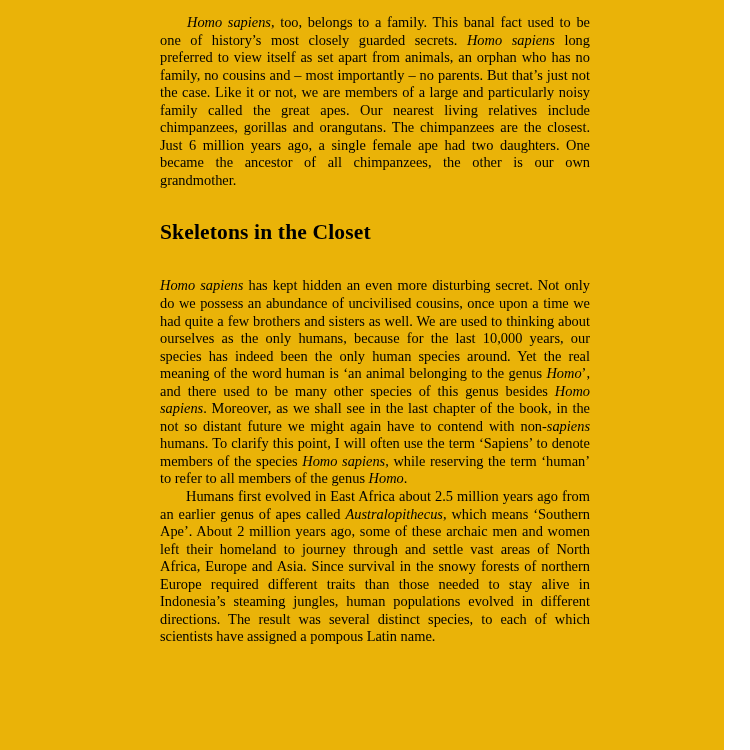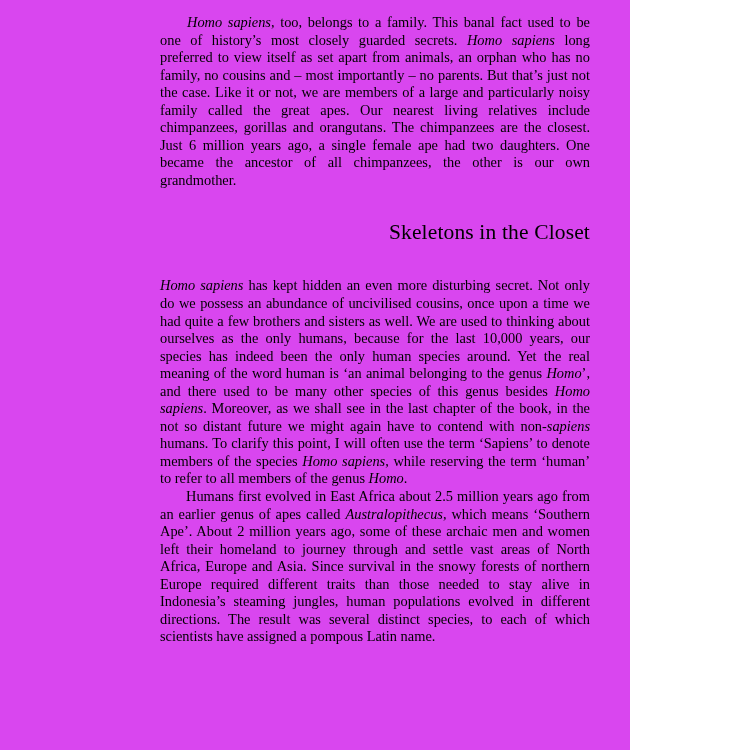--- a/index.html
+++ b/index.html
@@ -11,23 +11,23 @@
     width: 750px;
     height: 750px;
     background: #ffffff;
     font-family: "Liberation Serif", "DejaVu Serif", serif;
     color: #000000;
     overflow: hidden;
     -webkit-font-smoothing: antialiased;
   }
   .page {
     position: relative;
-    width: 630px;
+    width: 724px;
     height: 750px;
-    background: #d946ef;
+    background: #eab308;
     box-sizing: border-box;
   }
   .text-column {
     position: absolute;
     left: 160px;
     top: 14px;
     width: 430px;
   }
   p.body-par {
     margin: 0;
@@ -46,22 +46,22 @@
   }
   p.body-par.tight-follow {
     text-indent: 26px;
     font-family: Liberation Serif, serif;
   }
   h2.section-heading {
     margin: 0;
     padding: 0;
     font-size: 21.5px;
     line-height: 24px;
-    font-weight: normal;
-    text-align: right;
+    font-weight: bold;
+    text-align: left;
     letter-spacing: 0.15px;
   }
   .gap-before-heading { height: 31px; }
   .gap-after-heading  { height: 33px; }
   em {
     font-style: italic;
   }
 </style>
 </head>
 <body>

